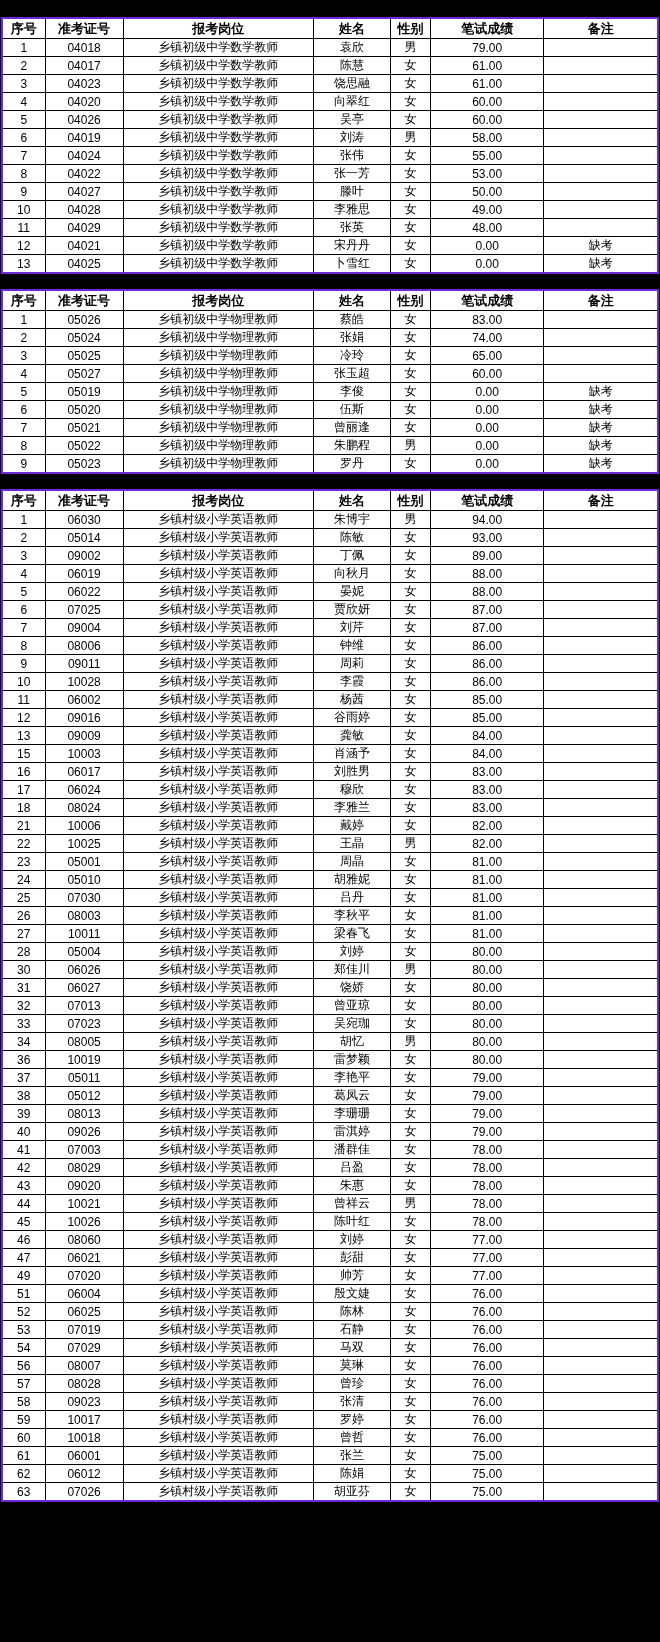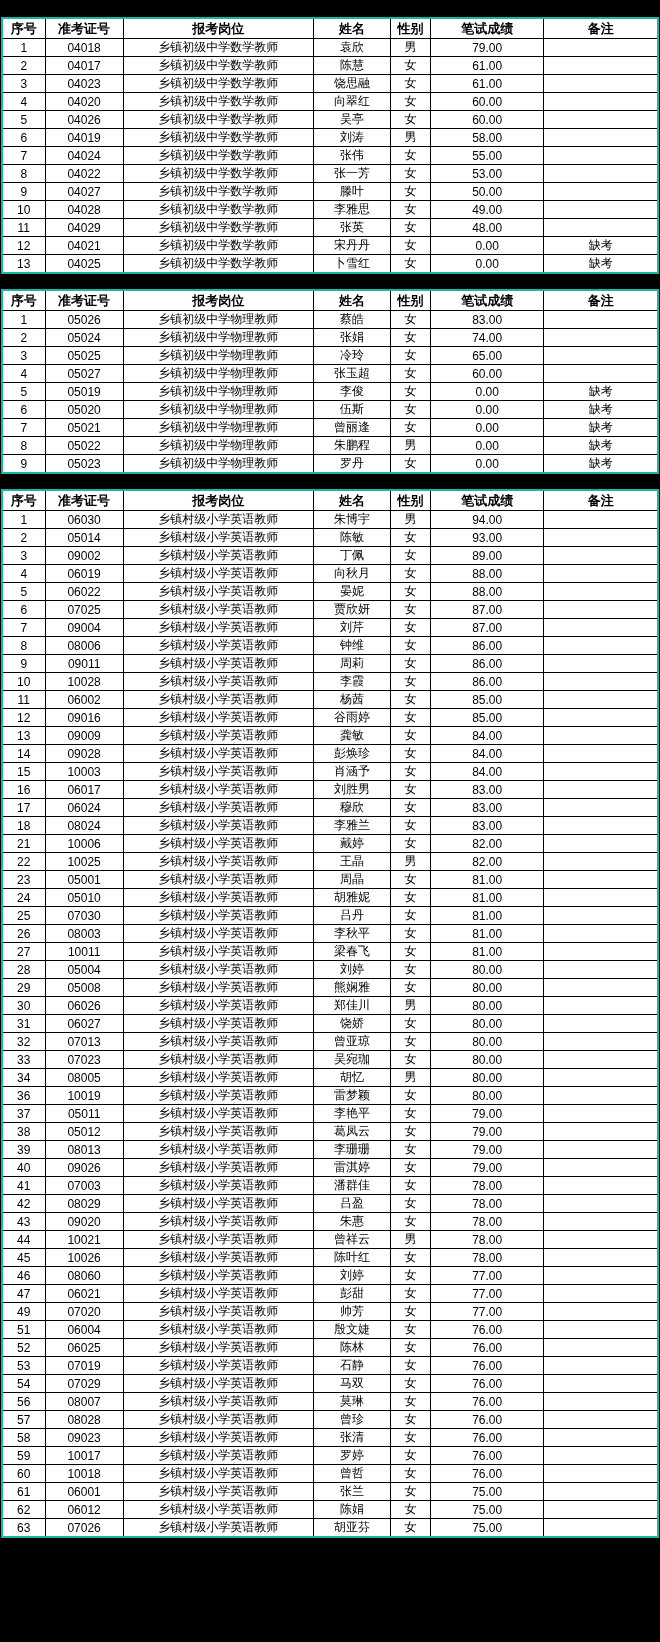--- a/index.html
+++ b/index.html
@@ -11,21 +11,21 @@
   }
   .title-bar{width:660px;background:#000;}
   .title-bar.top{height:17px;}
   .title-bar.mid{height:15px;}
   table.score-table{
     border-collapse:collapse;
     table-layout:fixed;
     width:658px;
     margin:0 0 0 1px;
     background:#fff;
-    border:2px solid #14b8a6;
+    border:2px solid #6d28d9;
   }
   table.score-table th, table.score-table td{
     border:1px solid #000;
     text-align:center;
     vertical-align:middle;
     padding:0;
     overflow:hidden;
     white-space:nowrap;
     color:#000;
   }
@@ -438,29 +438,20 @@
       <tr>
         <td>13</td>
         <td>09009</td>
         <td>乡镇村级小学英语教师</td>
         <td>龚敏</td>
         <td>女</td>
         <td>84.00</td>
         <td></td>
       </tr>
       <tr>
-        <td>14</td>
-        <td>09028</td>
-        <td>乡镇村级小学英语教师</td>
-        <td>彭焕珍</td>
-        <td>女</td>
-        <td>84.00</td>
-        <td></td>
-      </tr>
-      <tr>
         <td>15</td>
         <td>10003</td>
         <td>乡镇村级小学英语教师</td>
         <td>肖涵予</td>
         <td>女</td>
         <td>84.00</td>
         <td></td>
       </tr>
       <tr>
         <td>16</td>
@@ -550,29 +541,20 @@
         <td>梁春飞</td>
         <td>女</td>
         <td>81.00</td>
         <td></td>
       </tr>
       <tr>
         <td>28</td>
         <td>05004</td>
         <td>乡镇村级小学英语教师</td>
         <td>刘婷</td>
-        <td>女</td>
-        <td>80.00</td>
-        <td></td>
-      </tr>
-      <tr>
-        <td>29</td>
-        <td>05008</td>
-        <td>乡镇村级小学英语教师</td>
-        <td>熊娴雅</td>
         <td>女</td>
         <td>80.00</td>
         <td></td>
       </tr>
       <tr>
         <td>30</td>
         <td>06026</td>
         <td>乡镇村级小学英语教师</td>
         <td>郑佳川</td>
         <td>男</td>

